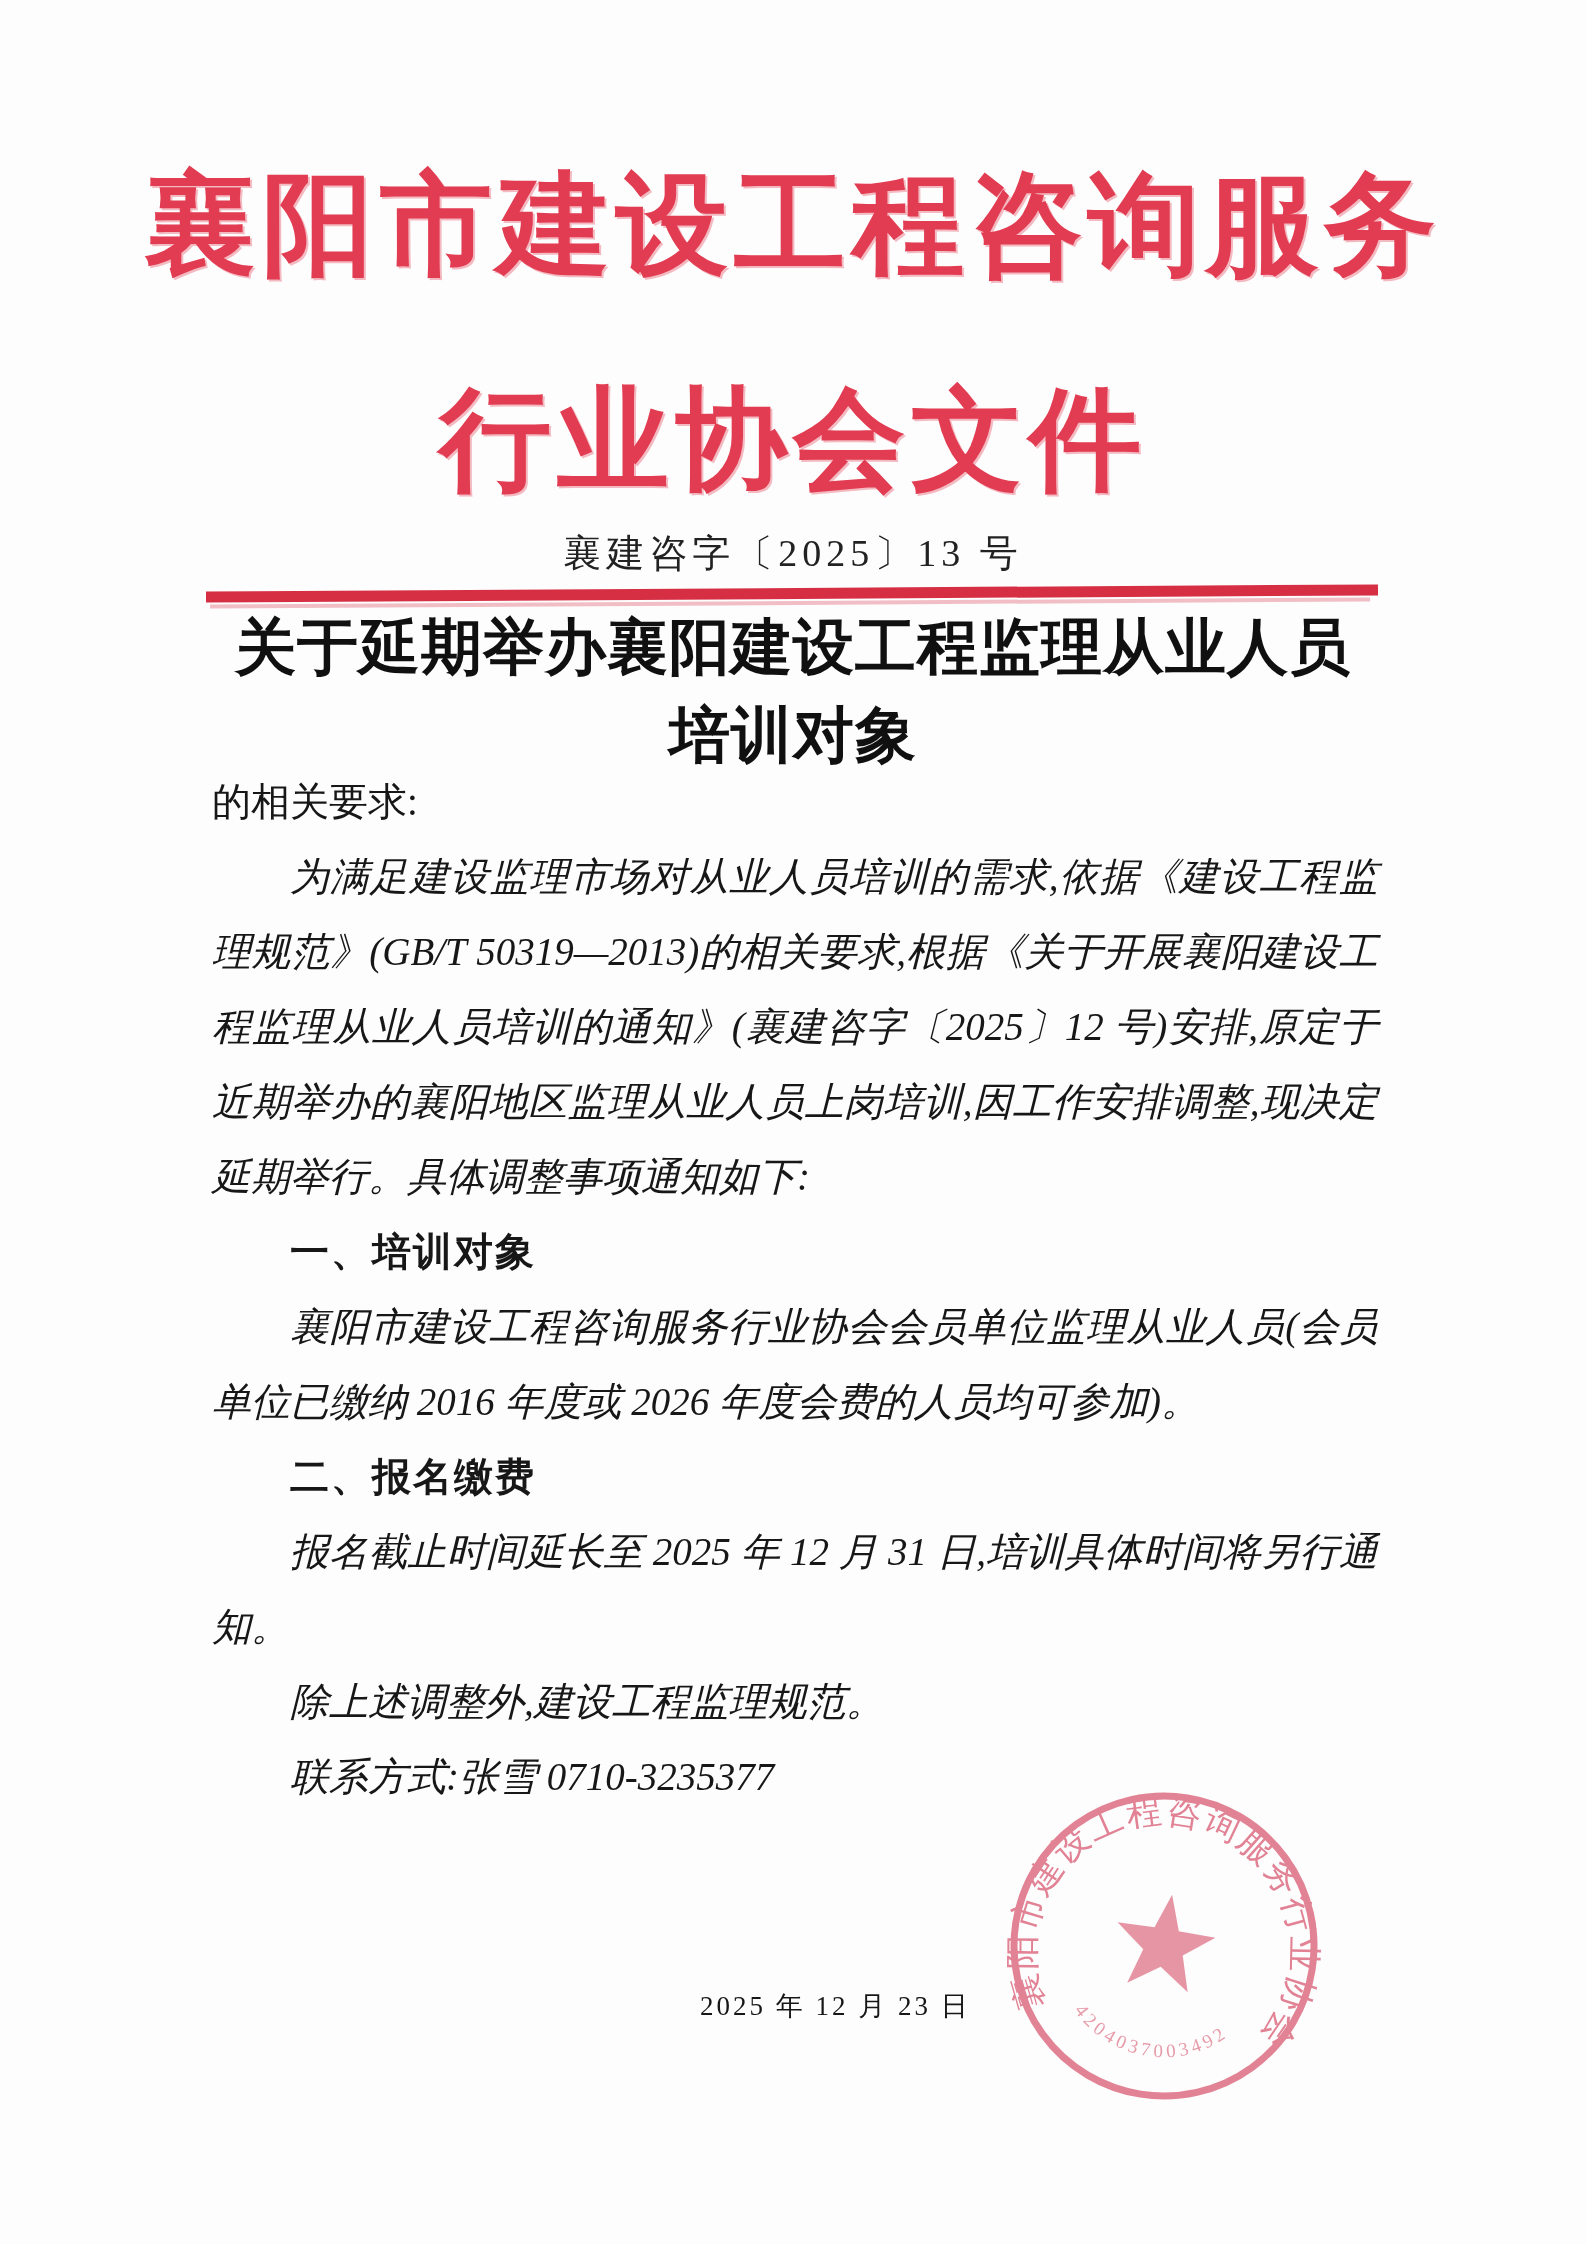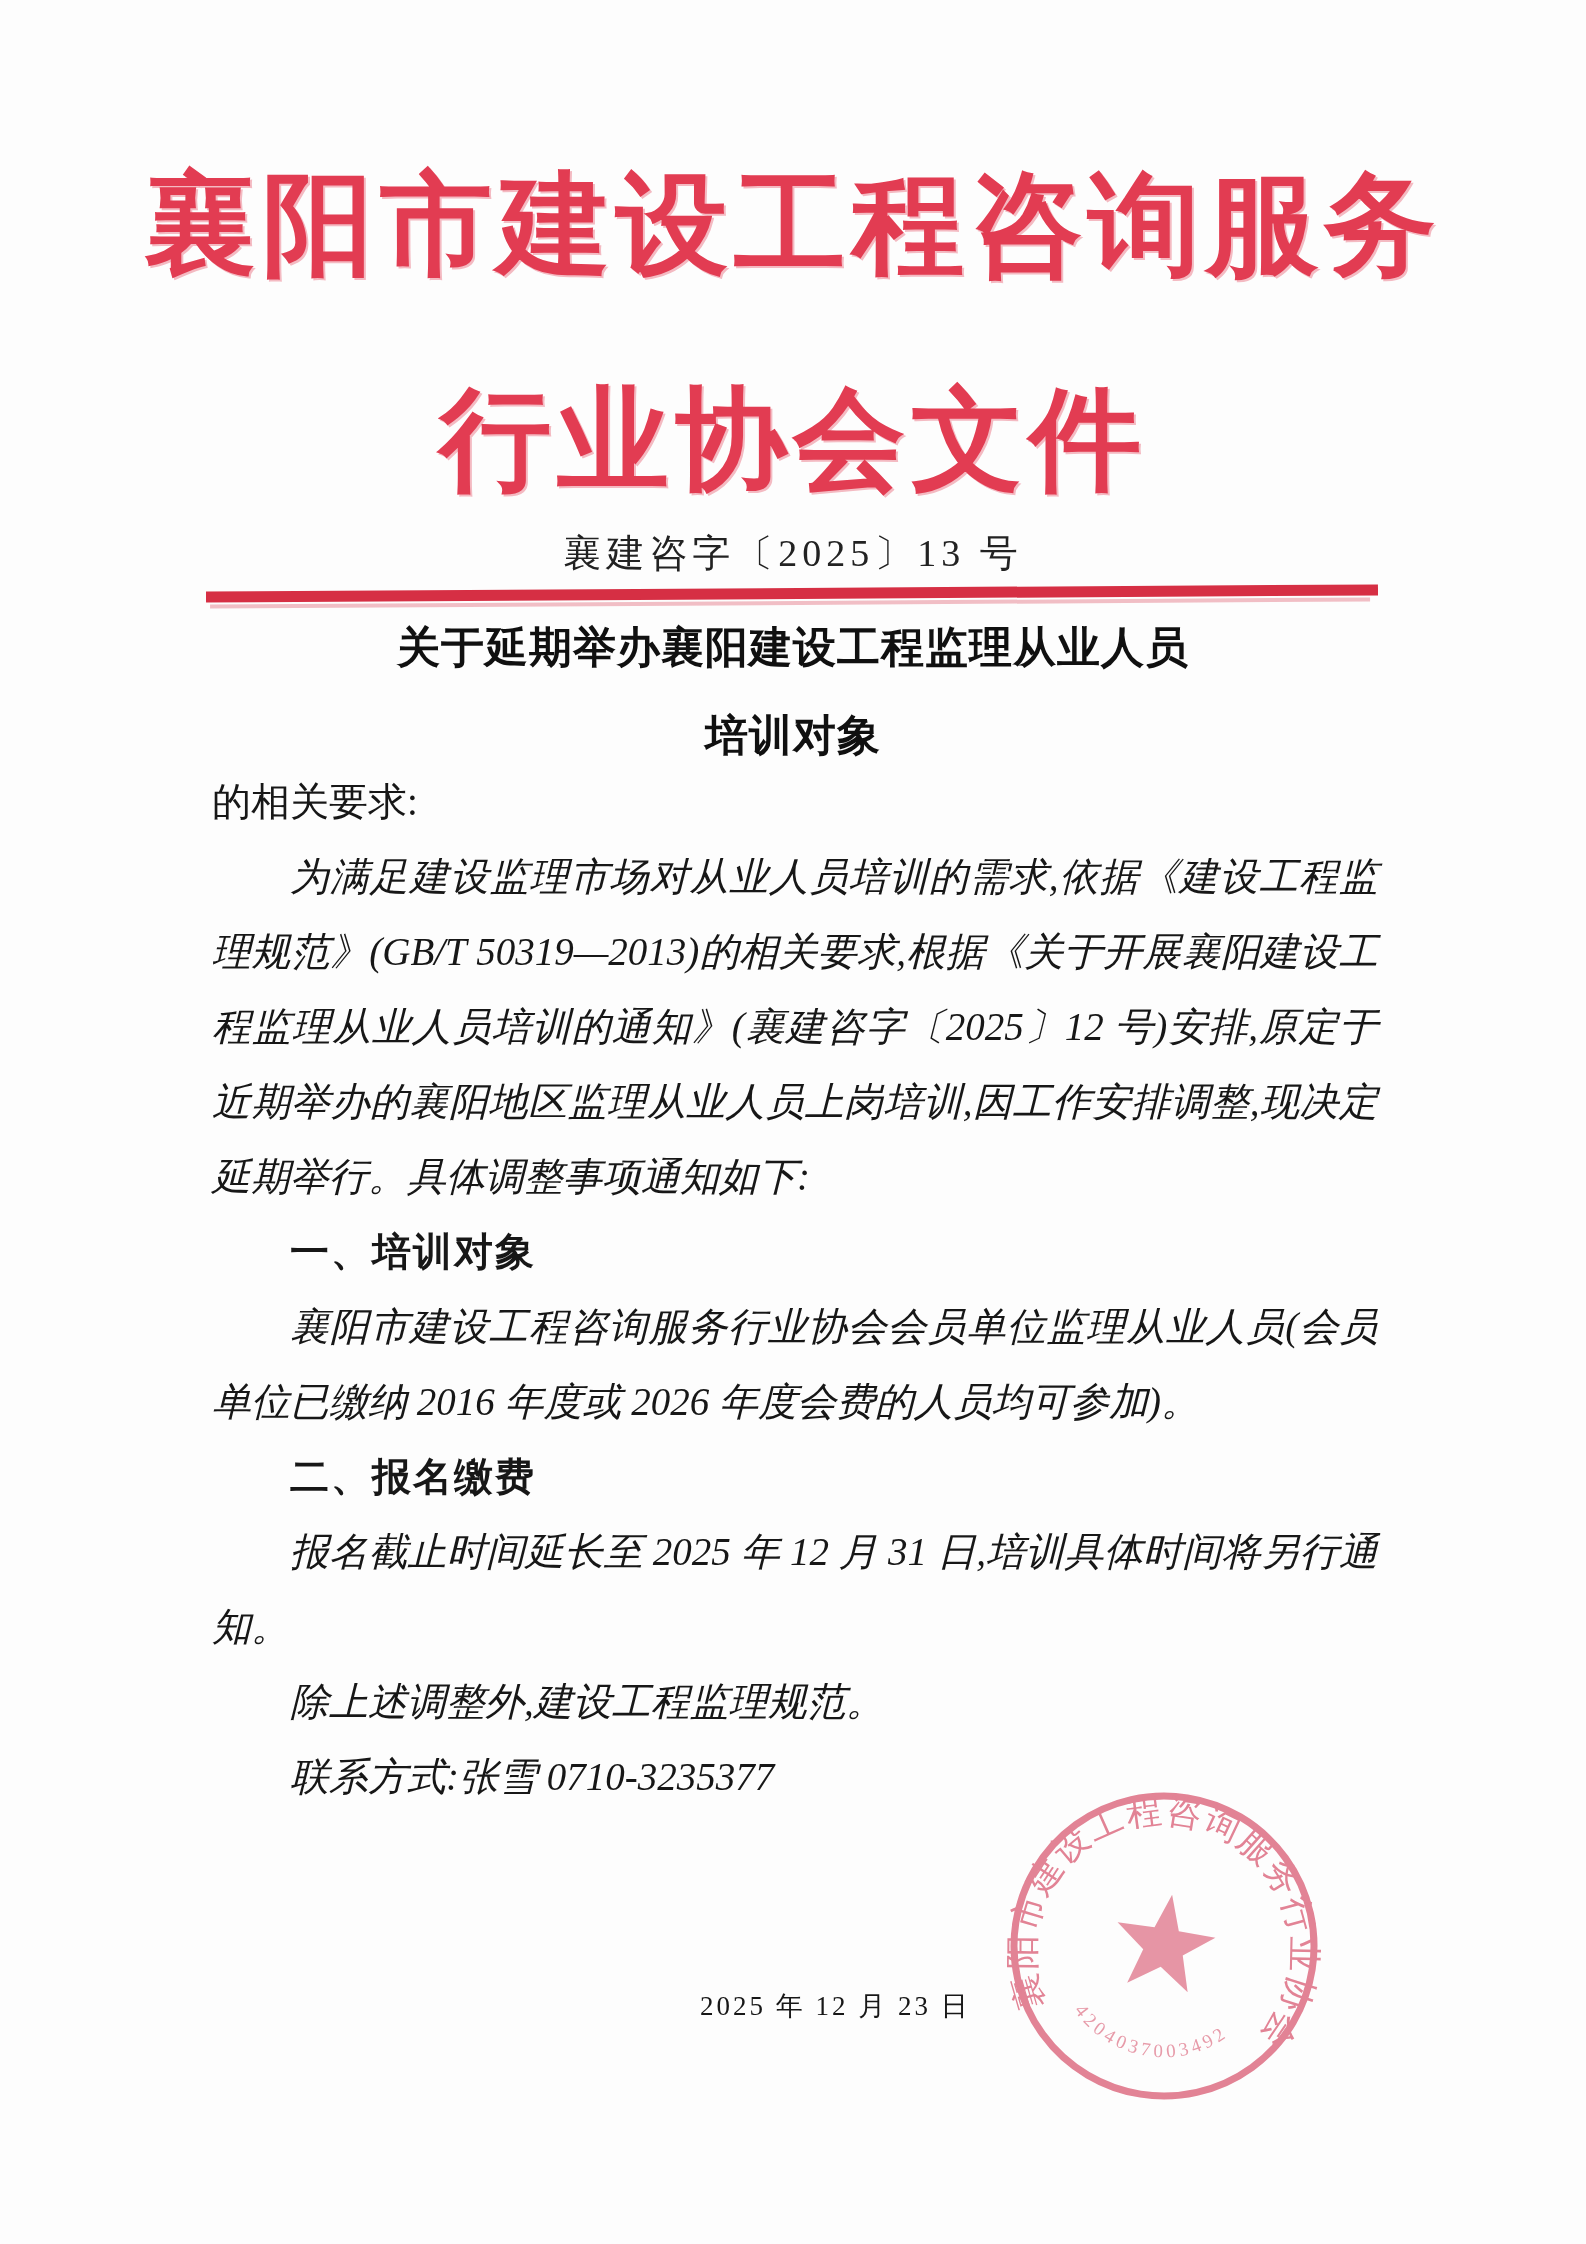--- a/index.html
+++ b/index.html
@@ -41,21 +41,21 @@
   }
   .red-rule::after{
     content:"";
     position:absolute;left:4px;top:13px;height:4px;width:99%;
     background:rgba(214,47,68,.30);
   }
   .doc-title{
     position:absolute;top:604px;left:0;width:100%;
     text-align:center;
     font-weight:700;
-    font-size:43px;
+    font-size:61px;
     line-height:88px;
     letter-spacing:1px;
     color:#101010;
   }
   .body-text{
     position:absolute;top:764px;left:212px;width:1166px;
     font-size:39px;
     line-height:75px;
     text-align:justify;
     color:#171717;

